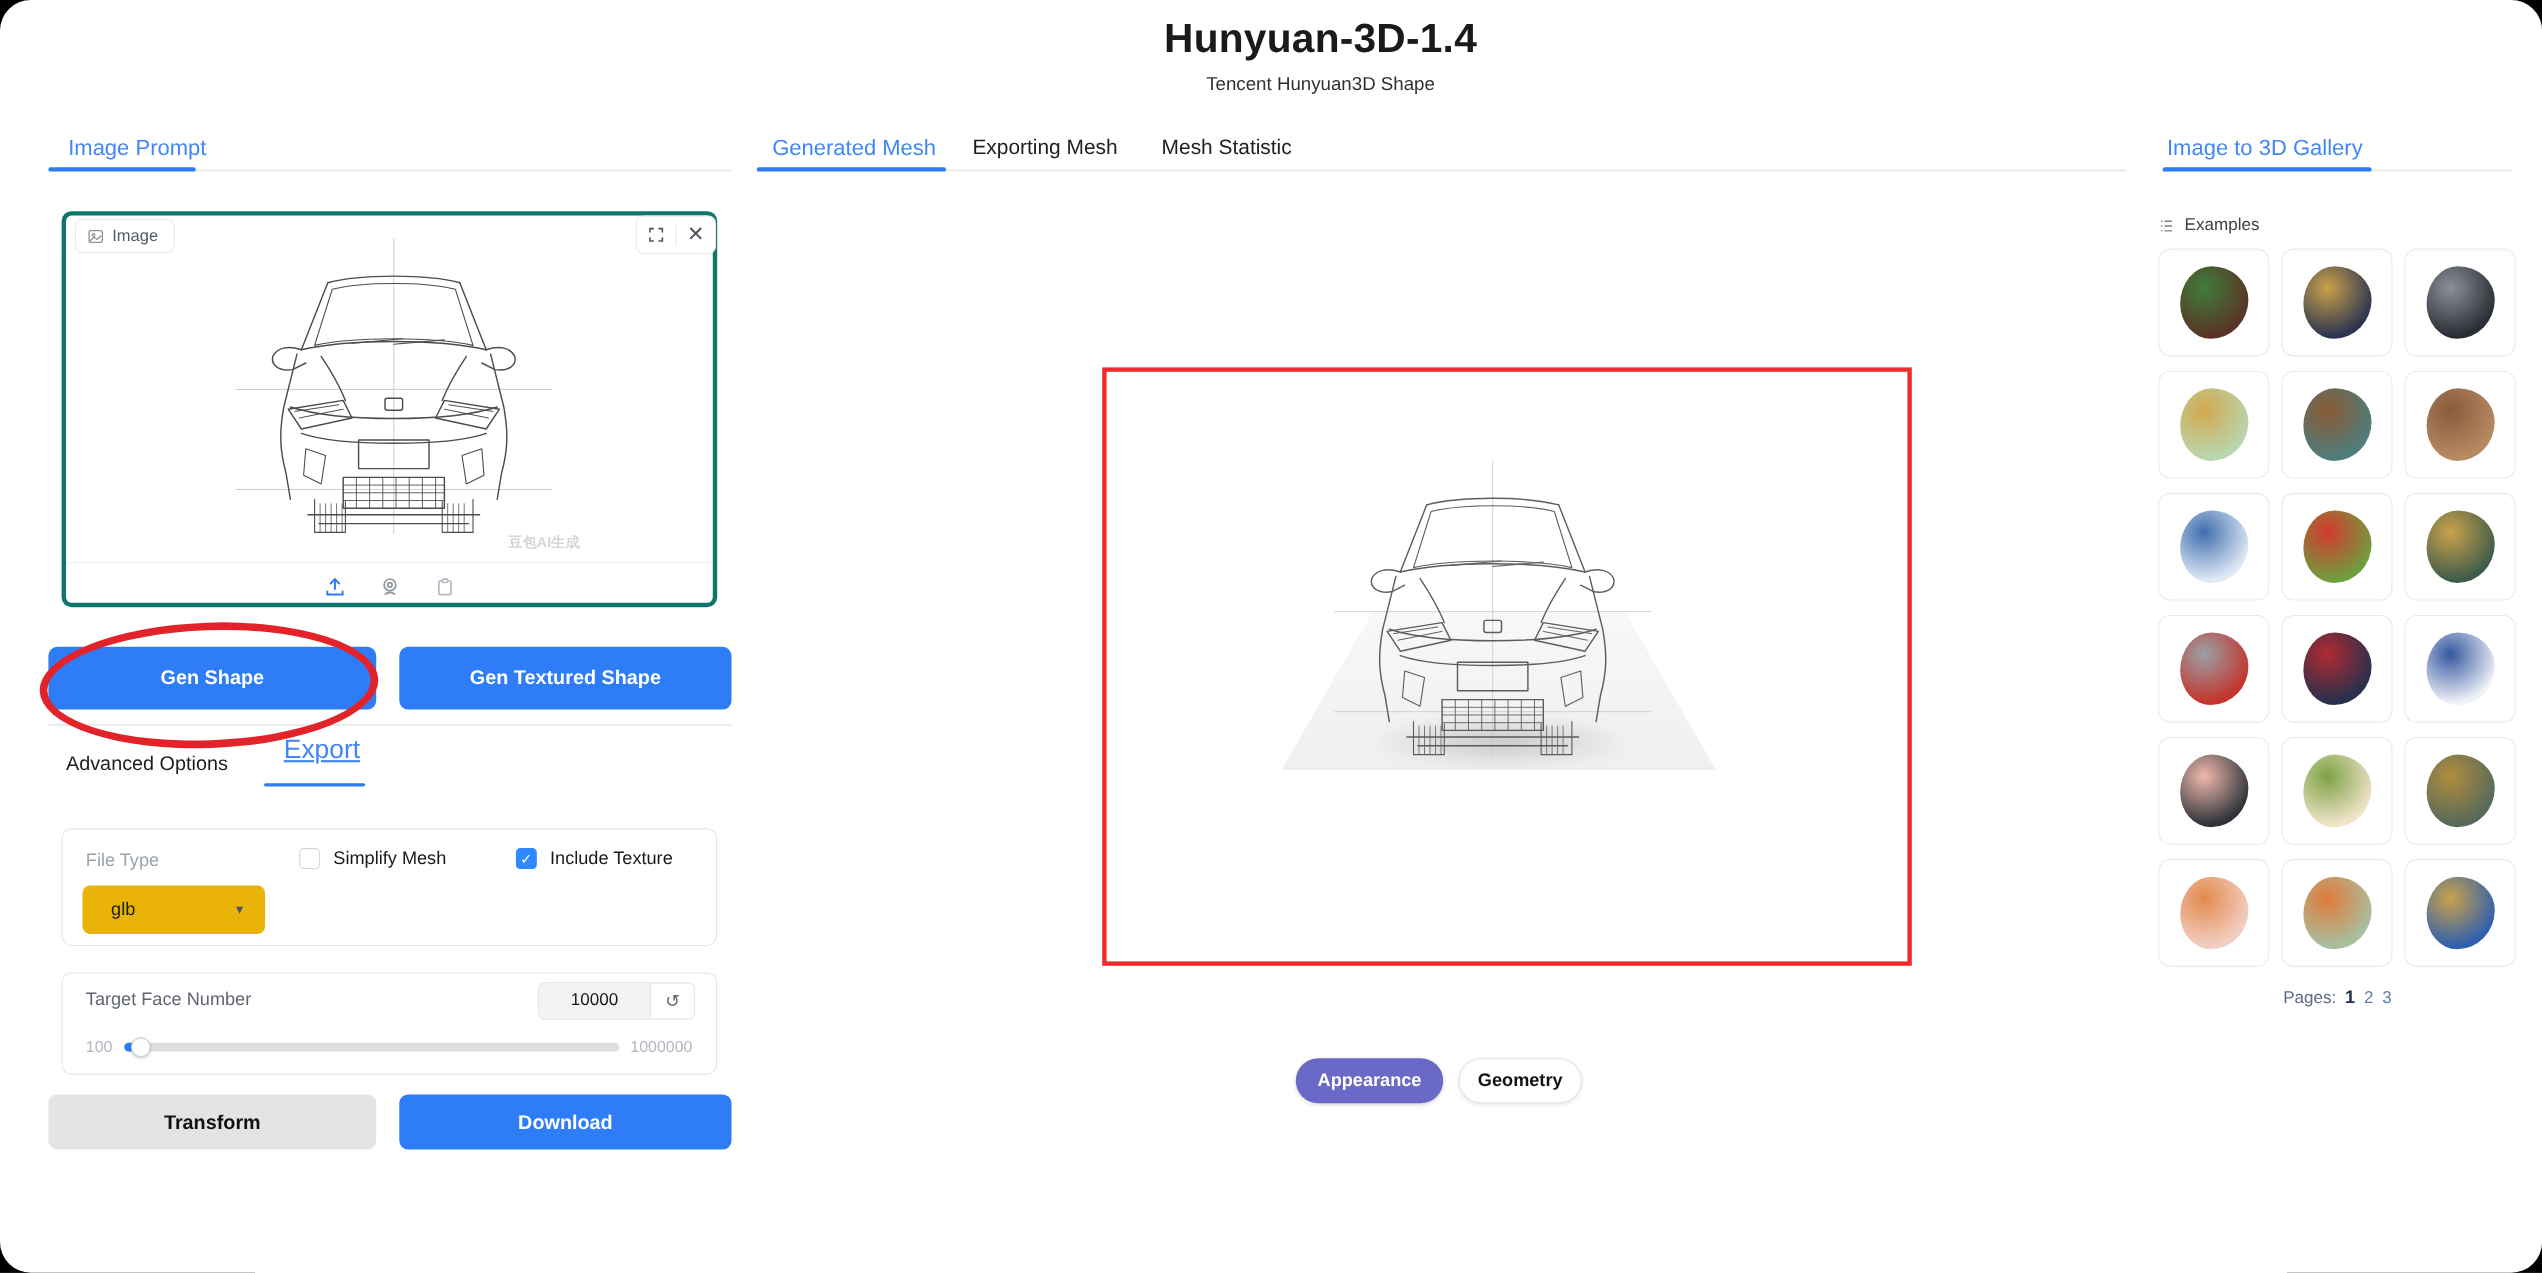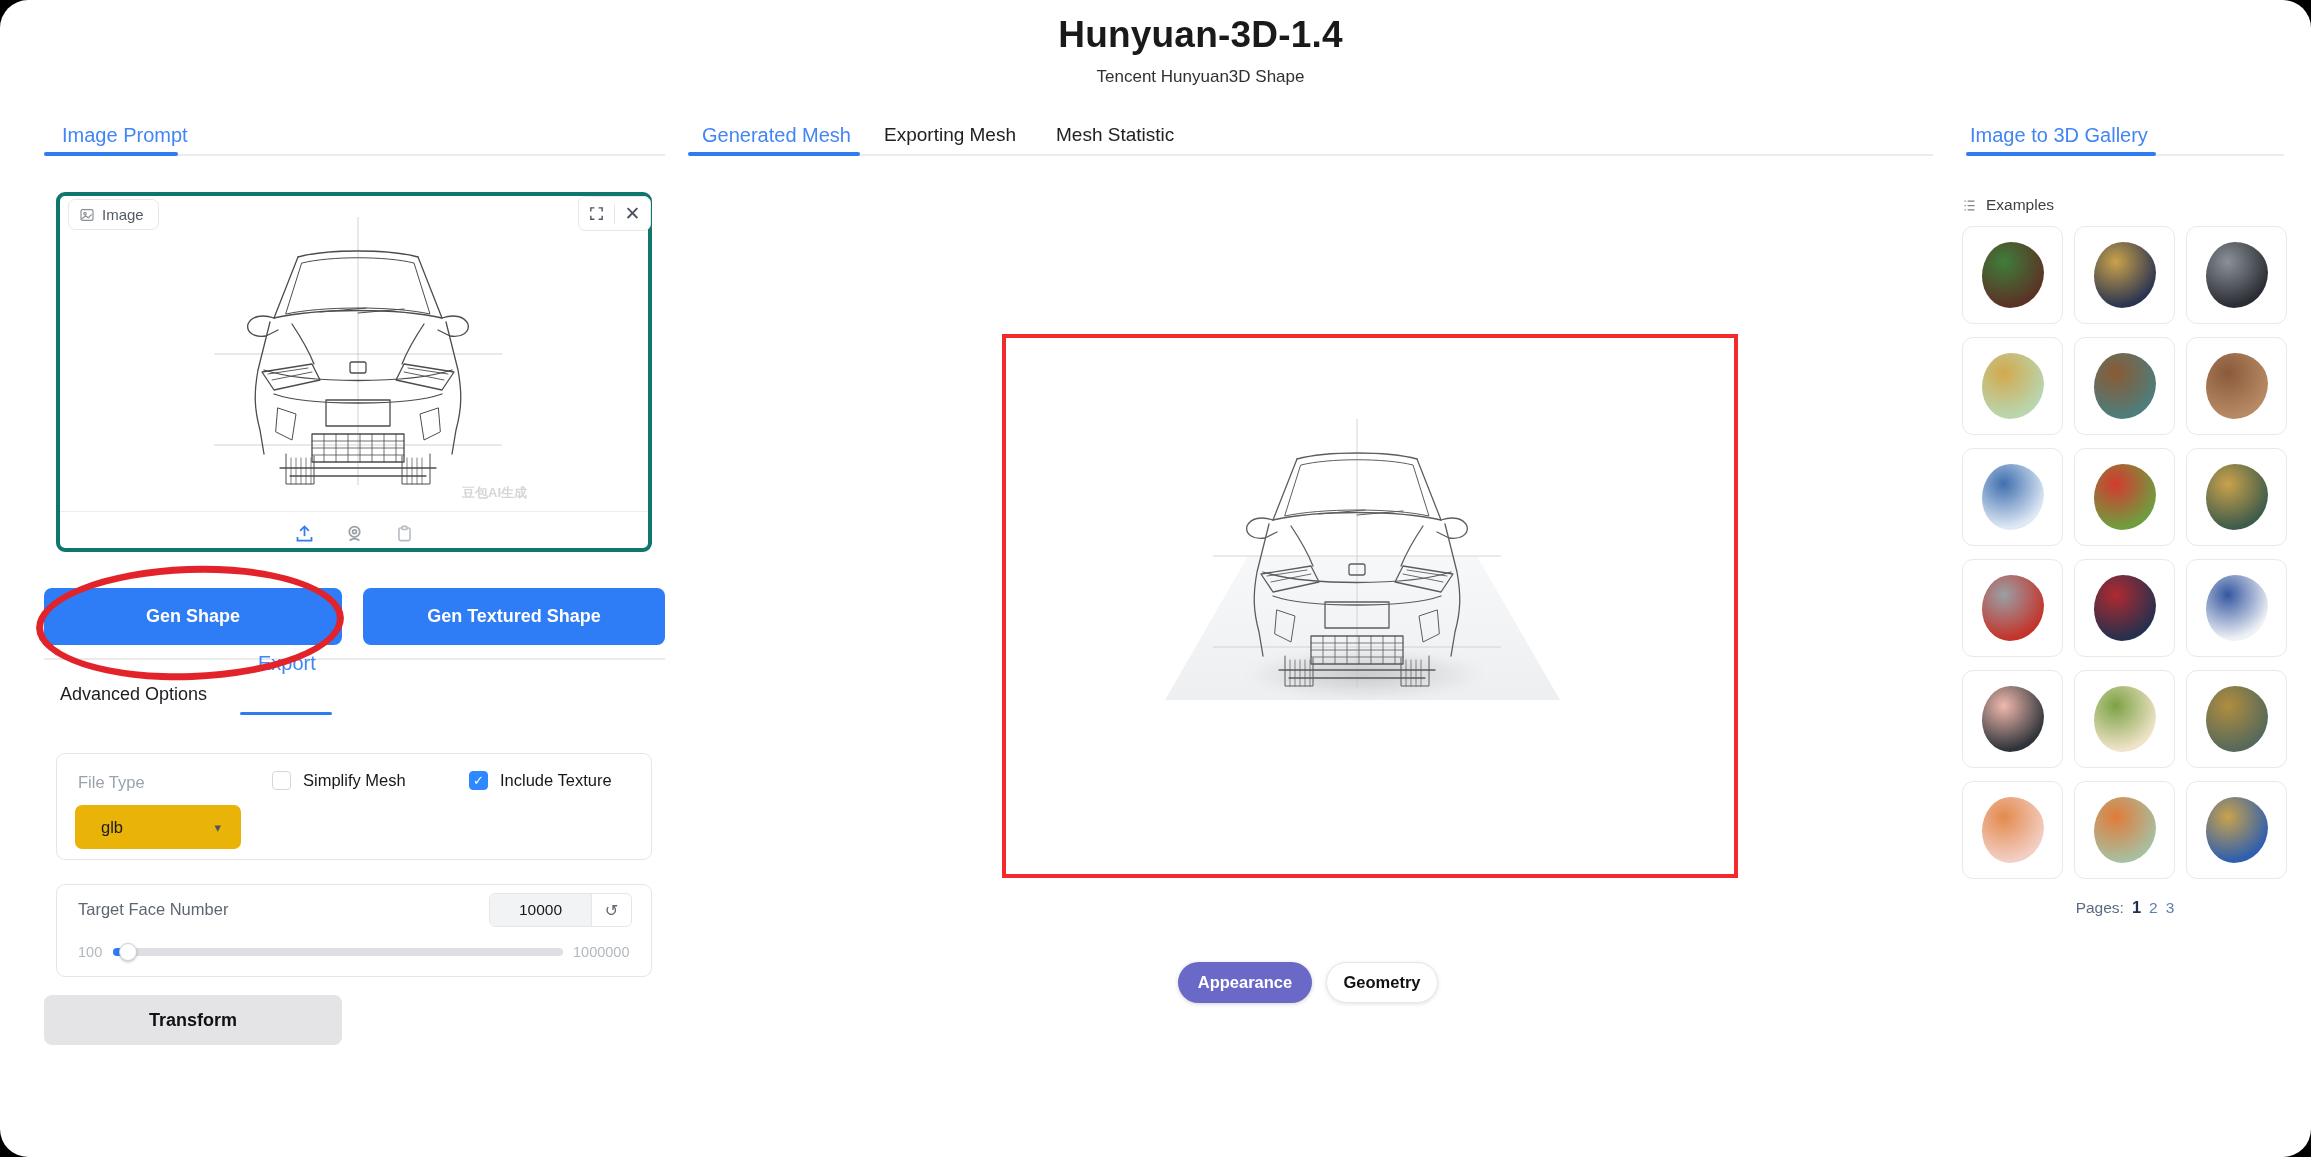--- a/index.html
+++ b/index.html
@@ -35,21 +35,21 @@
 
   .btn { position:absolute; display:flex; align-items:center; justify-content:center; border-radius:8px; font-weight:700; cursor:pointer; }
   .btn-blue { background:#2e7cf6; color:#fff; }
   .btn-gray { background:#e4e4e6; color:#111; }
   .gen-shape { left:44px; top:588px; width:298px; height:57px; font-size:18px; }
   .gen-textured { left:363px; top:588px; width:302px; height:57px; font-size:18px; }
   .annotation-ellipse { position:absolute; left:36px; top:566px; width:308px; height:114px; border:7px solid #e2242a; border-radius:50%; transform:rotate(-2deg); pointer-events:none; z-index:5; }
 
   .lp-divider { position:absolute; left:44px; top:658px; width:621px; height:2px; background:#ebebeb; }
   .opt-tab-advanced { position:absolute; left:60px; top:684px; font-size:18px; color:#1b1d20; font-weight:500; }
-  .opt-tab-export { position:absolute; left:258px; top:652px; font-size:20px; color:#4285f4; font-weight:500; }
+  .opt-tab-export { position:absolute; left:258px; top:668px; font-size:24px; color:#4285f4; font-weight:500;text-decoration:underline; }
   .opt-underline { left:240px; top:712px; width:92px; height:3px; }
 
   .group-panel { position:absolute; left:56px; width:596px; border:1px solid #e3e6ea; border-radius:9px; background:#fff; }
   .panel-filetype { top:753px; height:107px; }
   .ft-label { position:absolute; left:21px; top:19px; font-size:16.5px; color:#9aa3ad; }
   .check-row { position:absolute; top:17px; display:flex; align-items:center; gap:12px; }
   .cb { width:19px; height:19px; border-radius:4px; border:1.5px solid #d3d7dc; background:#fff; display:flex; align-items:center; justify-content:center; }
   .cb.checked { background:#2e88ff; border-color:#2e88ff; color:#fff; font-size:13px; font-weight:700; }
   .cb-label { font-size:16.5px; color:#17181a; }
   .dropdown { position:absolute; left:18px; top:51px; width:166px; height:44px; background:#eab308; border-radius:7px; display:flex; align-items:center; cursor:pointer; }
@@ -248,20 +248,21 @@
       <span class="slider-min">100</span>
       <div class="slider-track">
         <div class="slider-fill"></div>
         <div class="slider-handle"></div>
       </div>
       <span class="slider-max">1000000</span>
     </div>
   </div>
 
   <div class="btn btn-gray transform-btn">Transform</div>
+  <div class="btn btn-blue download-btn">Download</div>
 
   <div class="tab-baseline c-baseline"></div>
   <div class="c-tab1 tab-blue">Generated Mesh</div>
   <div class="c-tab2 tab-dark">Exporting Mesh</div>
   <div class="c-tab3 tab-dark">Mesh Statistic</div>
   <div class="tab-underline c-underline"></div>
 
   <div class="viewer"></div>
   <div class="platform"></div>
   <div class="car-shadow"></div>

